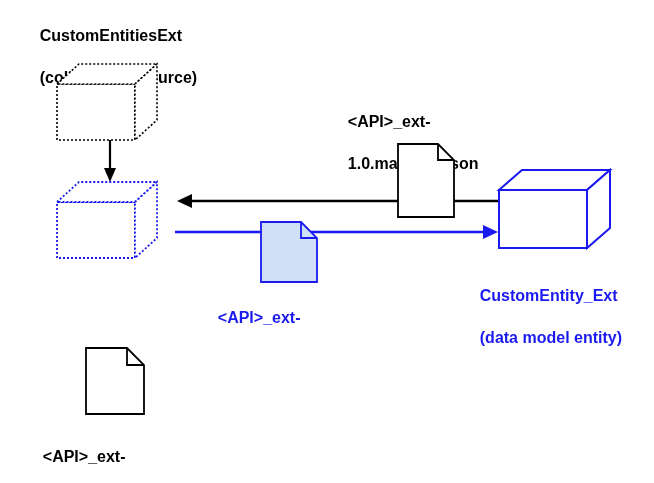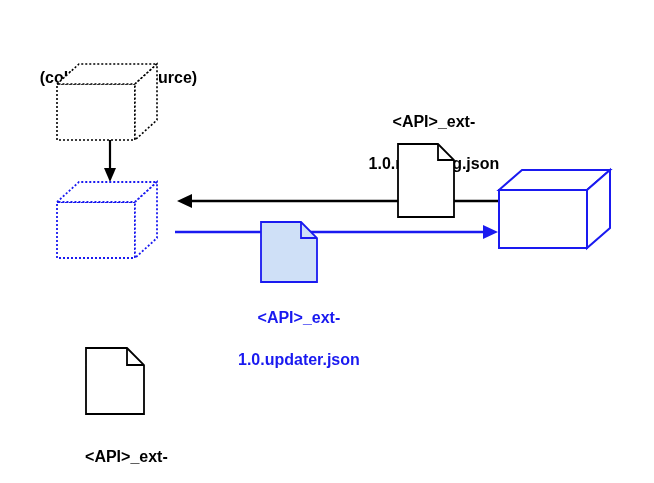--- a/index.html
+++ b/index.html
@@ -20,37 +20,37 @@
   }
   .lbl {
     position: absolute;
     font-weight: bold;
     font-size: 16px;
     line-height: 21px;
     color: #000000;
     white-space: pre;
   }
   .lbl.blue { color: #1a1af0; }
-  .lbl.center { text-align: center; }
+  .lbl.center { }
 
   
   .cube { position: absolute; }
 
   
   .doc { position: absolute; }
 
   svg { display: block; overflow: visible; }
 </style>
 </head>
 <body>
 
 <div id="stage">
 
   <div class="lbl" style="left:22px; top:4px;">
-    <br>
+    <span>CustomEntitiesExt</span><br>
     <span>(collection resource)</span>
   </div>
 
   <div class="cube" style="left:55px; top:62px;">
     <svg width="110" height="90" viewBox="0 0 110 90">
 
       <rect x="2" y="22" width="78" height="56" fill="#ffffff" stroke="#000000" stroke-width="1.6" stroke-dasharray="2 2"></rect>
 
       <polygon points="2,22 24,2 102,2 80,22" fill="#ffffff" stroke="#000000" stroke-width="1.6" stroke-dasharray="2 2"></polygon>
 
@@ -102,31 +102,34 @@
 
   <div class="doc" style="left:260px; top:221px;">
     <svg width="60" height="62" viewBox="0 0 60 62">
       <path d="M1,1 L41,1 L57,17 L57,61 L1,61 Z" fill="#cfe0f7" stroke="#1a1af0" stroke-width="1.8" stroke-linejoin="miter"></path>
       <path d="M41,1 L41,17 L57,17" fill="none" stroke="#1a1af0" stroke-width="1.8"></path>
     </svg>
   </div>
 
   <div class="lbl blue center" style="left:200px; top:286px; width:180px;">
     <span>&lt;API&gt;_ext-</span><br>
-    <span>1.0.updater.json</span>
   </div>
 
   <div class="cube" style="left:497px; top:168px;">
     <svg width="122" height="95" viewBox="0 0 122 95">
       <rect x="2" y="22" width="88" height="58" fill="#ffffff" stroke="#1a1af0" stroke-width="2"></rect>
       <polygon points="2,22 25,2 113,2 90,22" fill="#ffffff" stroke="#1a1af0" stroke-width="2"></polygon>
       <polygon points="90,22 113,2 113,60 90,80" fill="#ffffff" stroke="#1a1af0" stroke-width="2"></polygon>
     </svg>
   </div>
 
+  <div class="lbl blue center" style="left:462px; top:264px; width:192px;">
+    <span>CustomEntity_Ext</span><br>
+    <span>(data model entity)</span>
+  </div>
 
   <div class="doc" style="left:85px; top:347px;">
     <svg width="62" height="68" viewBox="0 0 62 68">
       <path d="M1,1 L42,1 L59,18 L59,67 L1,67 Z" fill="#ffffff" stroke="#000000" stroke-width="1.8" stroke-linejoin="miter"></path>
       <path d="M42,1 L42,18 L59,18" fill="none" stroke="#000000" stroke-width="1.8"></path>
     </svg>
   </div>
 
   <div class="lbl center" style="left:25px; top:425px; width:185px;">
     <span>&lt;API&gt;_ext-</span><br>

